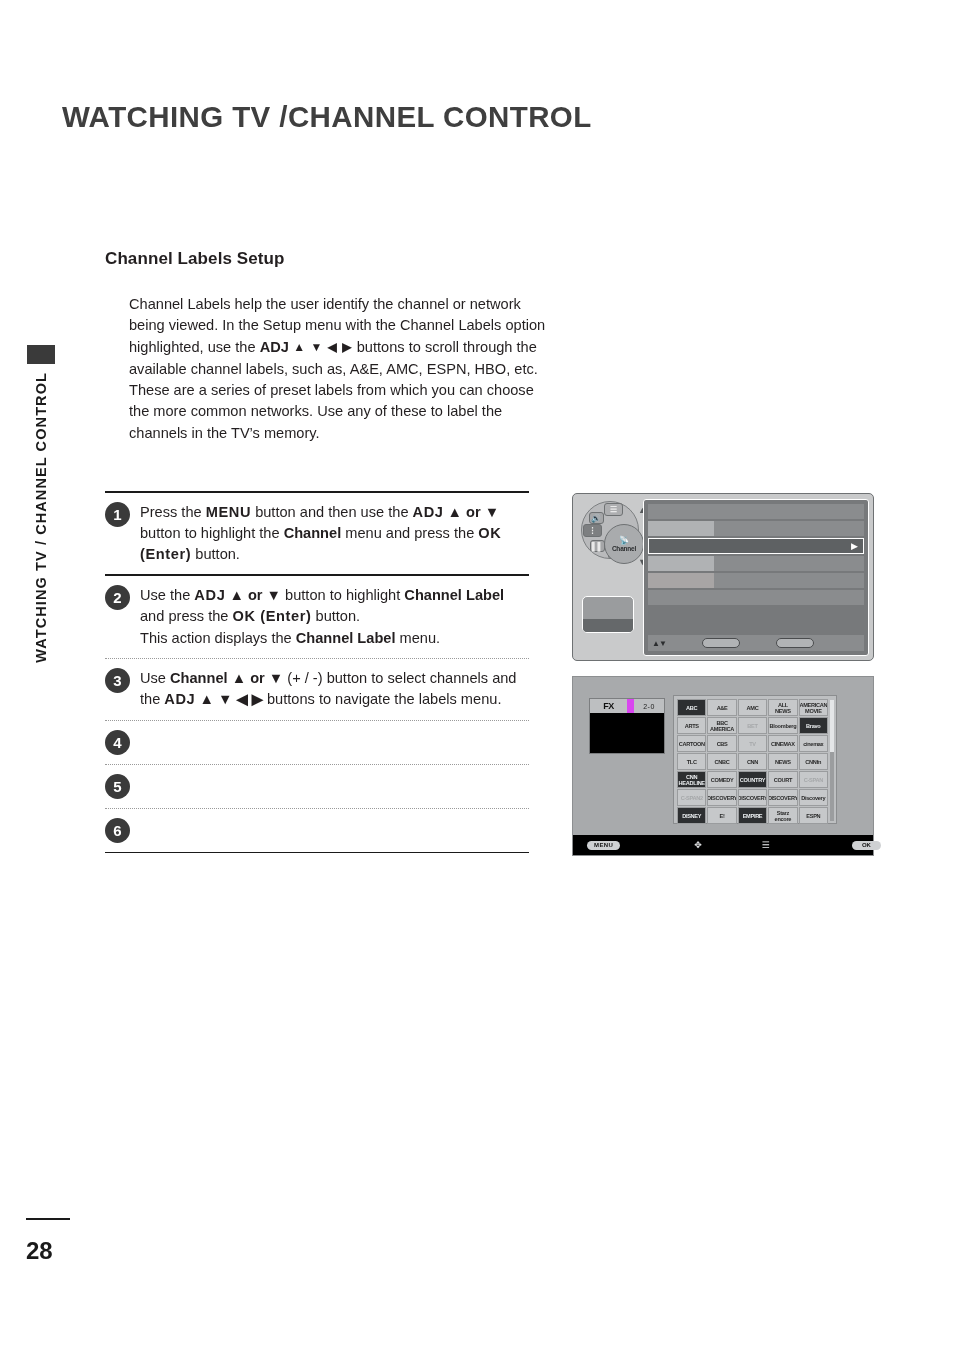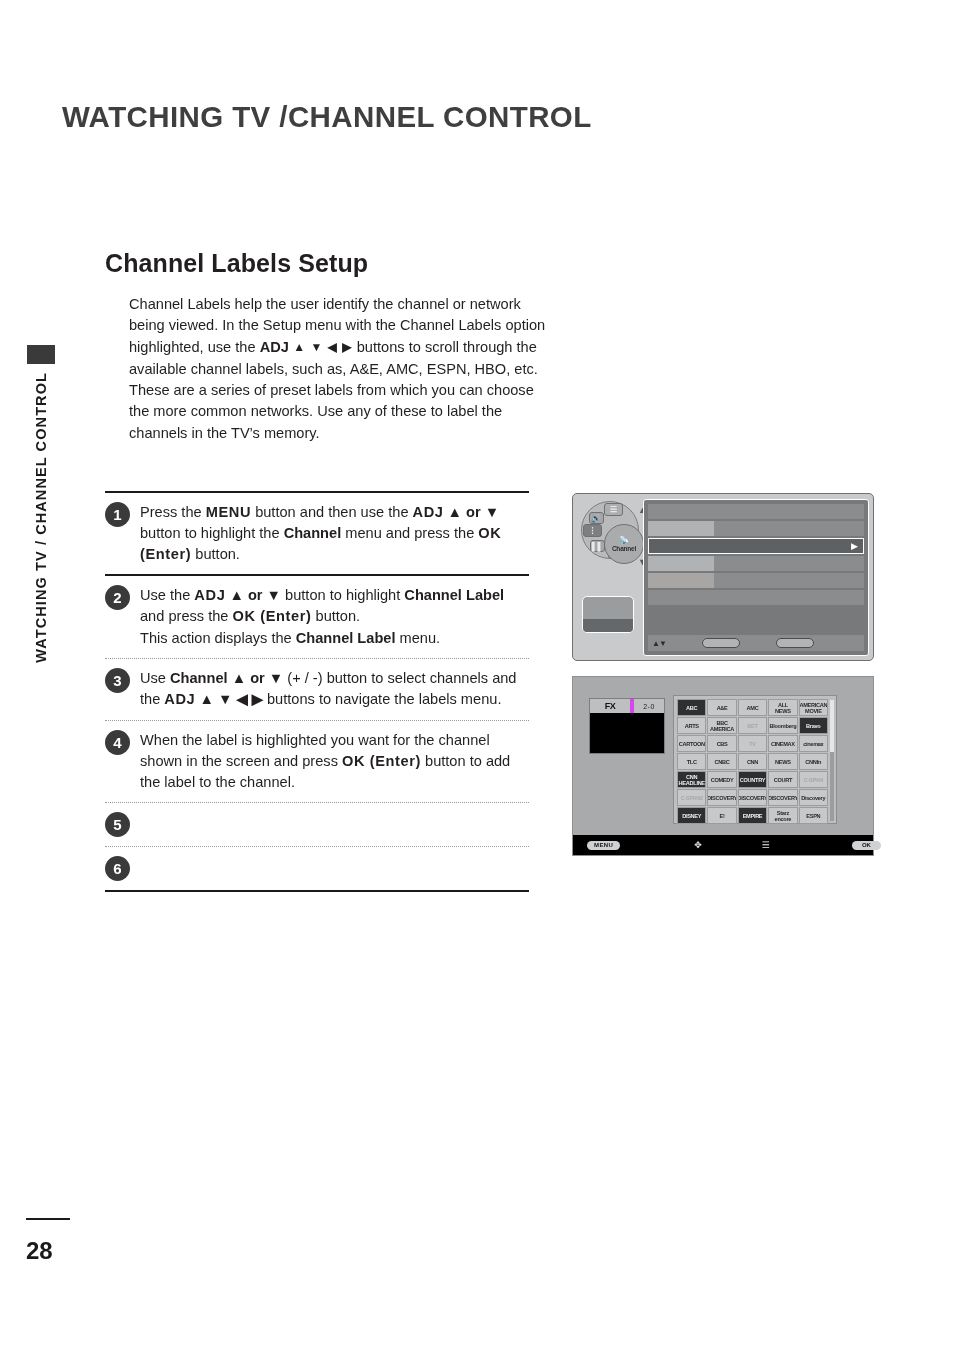--- a/index.html
+++ b/index.html
@@ -61,21 +61,21 @@
     left: 26px; top: 1237px;
     font-size: 24px;
     font-weight: bold;
     color: #1a1a1a;
   }
 
   
   .section-title {
     position: absolute;
     left: 105px; top: 249px;
-    font-size: 25px;
+    font-size: 17px;
     font-weight: bold;
     color: #231f20;
     letter-spacing: 0.1px;
   }
 
   
   .intro {
     position: absolute;
     left: 105px; top: 294px;
     width: 424px;
@@ -232,21 +232,21 @@
     background: #000;
   }
   .fig-grid .preview .bar {
     display: flex; height: 14px; background: #bdbfc1;
   }
   .fig-grid .preview .bar .lg {
     flex: 0 0 44px;
     font-size: 9px; font-weight: bold; color: #111;
     display: flex; align-items: center; justify-content: center;
     letter-spacing: -0.5px;
-    border-right: 4px solid #d946ef;
+    border-right: 7px solid #d946ef;
   }
   .fig-grid .preview .bar .num {
     flex: 1 1 auto;
     font-size: 7px; color: #222;
     display: flex; align-items: center; justify-content: center;
     letter-spacing: 0.5px;
   }
   .fig-grid .gridbox {
     position: absolute; left: 100px; top: 18px;
     width: 164px; height: 129px;
@@ -336,21 +336,20 @@
         <div class="step-text"><span>Use the </span><span class="bw">ADJ</span><span class="b"> ▲ or ▼</span><span> button to highlight </span><span class="b">Channel Label</span><span> and press the </span><span class="bw">OK (Enter)</span><span> button.</span><br><span>This action displays the </span><span class="b">Channel Label</span><span> menu.</span></div>
       </div>
       <div class="rule-dotted"></div>
       <div class="step">
         <div class="bullet">3</div>
         <div class="step-text"><span>Use </span><span class="b">Channel</span><span class="b"> ▲ or ▼</span><span> (+ / -) button to select channels and the </span><span class="bw">ADJ</span><span class="b"> ▲ ▼ ◀ ▶</span><span> buttons to navigate the labels menu.</span></div>
       </div>
       <div class="rule-dotted"></div>
       <div class="step">
         <div class="bullet">4</div>
-        <div class="step-text"><span>When the label is highlighted you want for the channel shown in the screen and press </span><span class="bw">OK (Enter)</span><span> button to add the label to the channel.</span></div>
       </div>
       <div class="rule-dotted"></div>
       <div class="step">
         <div class="bullet">5</div>
       </div>
       <div class="rule-dotted"></div>
       <div class="step">
         <div class="bullet">6</div>
       </div>
       <div class="rule-solid"></div>

